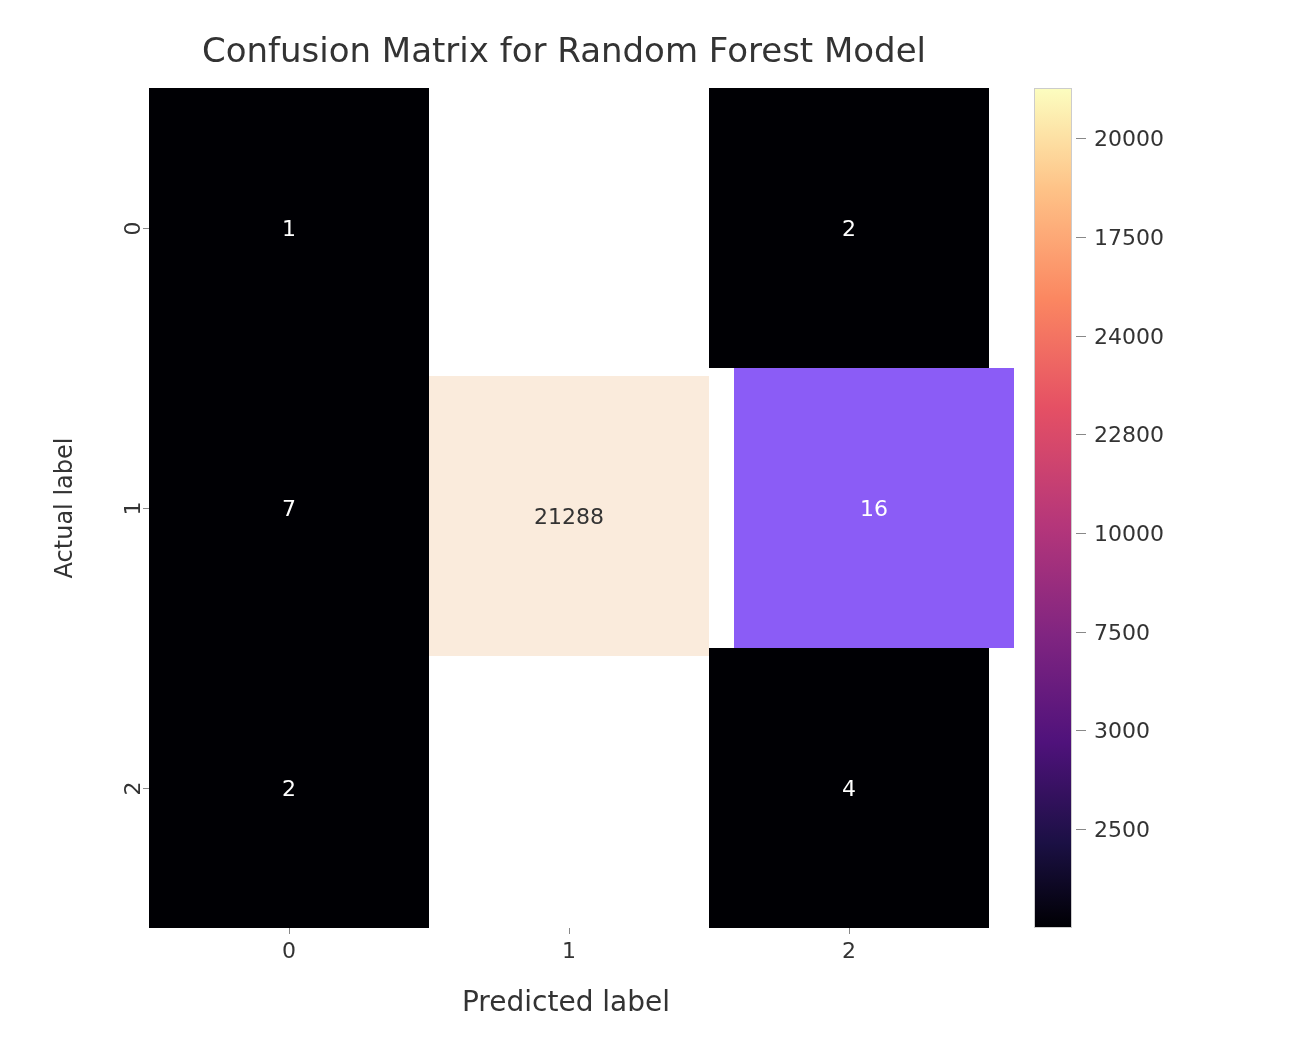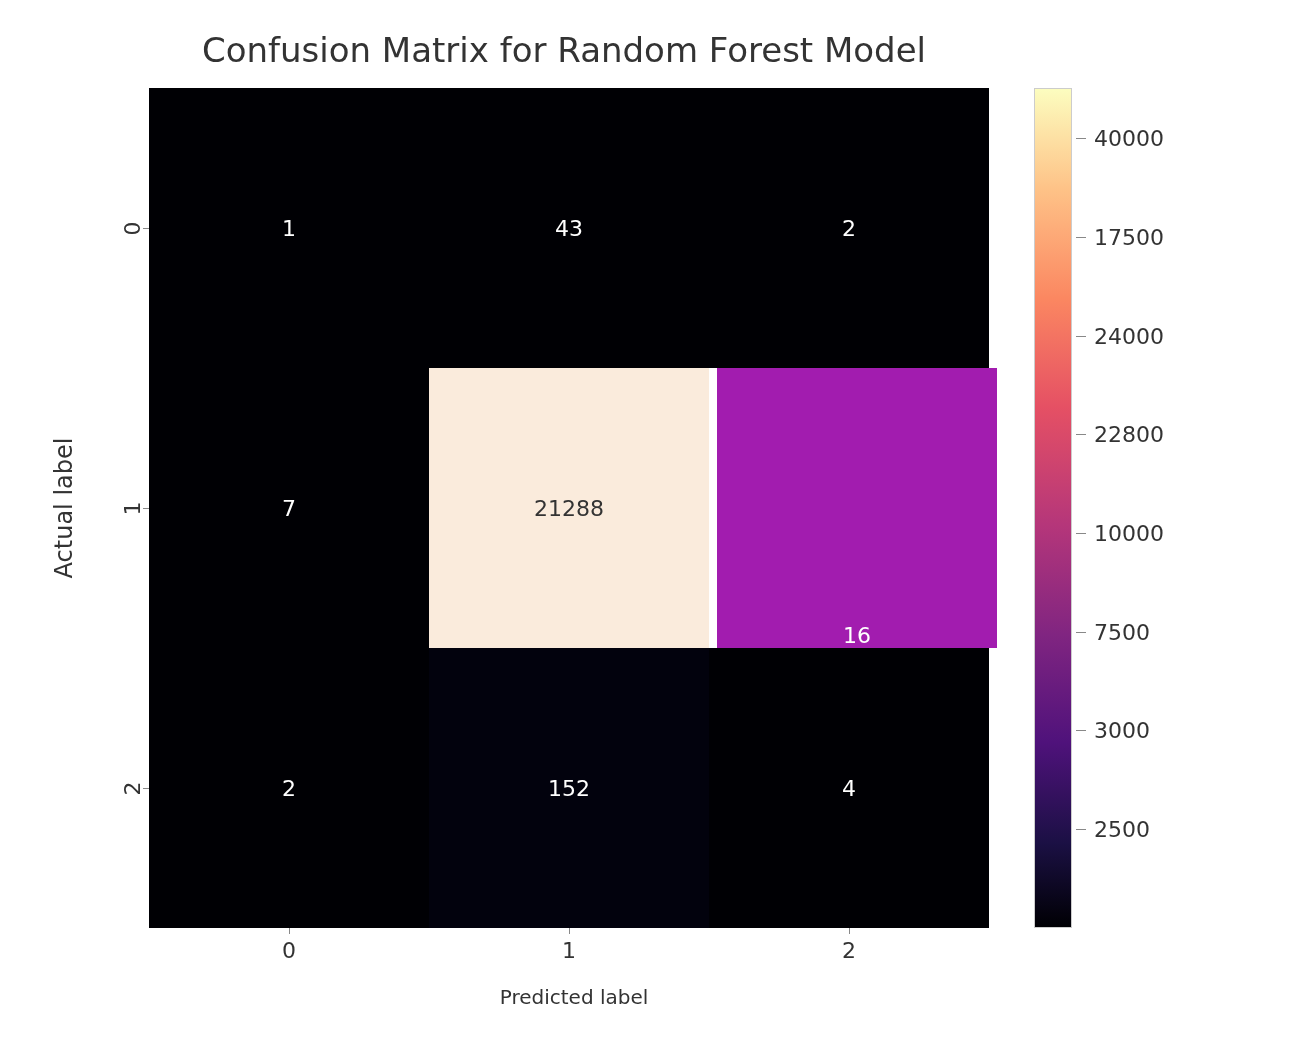--- a/index.html
+++ b/index.html
@@ -60,25 +60,25 @@
     justify-content: flex-end;
     width: 40px;
     transform-origin: center;
   }
   .ytick span {
     display: inline-block;
     transform: rotate(-90deg);
   }
   .xlabel {
     position: absolute;
-    left: 140px;
+    left: 132px;
     width: 840px;
     text-align: center;
     top: 985px;
-    font-size: 20px;
+    font-size: 28px;
     color: #333333;
   }
   .ylabel {
     position: absolute;
     left: 35px;
     top: 88px;
     height: 840px;
     display: flex;
     align-items: center;
     justify-content: center;
@@ -144,40 +144,34 @@
 
 <div class="figure">
 
   <div class="title">Confusion Matrix for Random Forest Model</div>
 
   <div class="heatmap">
 
   <div class="cell" style="left: 0px; top: 0px; background: rgb(0, 0, 4); color: rgb(255, 255, 255);">
         <span>1</span>
       </div>
-      <div class="cell" style="left: 280px; top: 0px; background: rgb(0, 0, 4); color: rgb(255, 255, 255);">
-        <span>43</span>
-      </div>
       <div class="cell" style="left: 560px; top: 0px; background: rgb(0, 0, 4); color: rgb(255, 255, 255);">
         <span>2</span>
       </div>
       <div class="cell" style="left: 0px; top: 280px; background: rgb(0, 0, 4); color: rgb(255, 255, 255);">
         <span>7</span>
       </div>
-      <div class="cell" style="left: 280px; top: 280px; background: rgb(250, 235, 220); color: rgb(51, 51, 51);">
+      <div class="cell" style="left: 280px; top: 288px; background: rgb(250, 235, 220); color: rgb(51, 51, 51);">
         <span>21288</span>
       </div>
-      <div class="cell" style="left: 568px; top: 280px; background: #a21caf; color: rgb(255, 255, 255); align-items: flex-end;">
+      <div class="cell" style="left: 585px; top: 280px; background: #8b5cf6; color: rgb(255, 255, 255);">
         <span>16</span>
       </div>
       <div class="cell" style="left: 0px; top: 560px; background: rgb(0, 0, 4); color: rgb(255, 255, 255);">
         <span>2</span>
-      </div>
-      <div class="cell" style="left: 280px; top: 560px; background: rgb(2, 2, 13); color: rgb(255, 255, 255);">
-        <span>152</span>
       </div>
       <div class="cell" style="left: 560px; top: 560px; background: rgb(0, 0, 4); color: rgb(255, 255, 255);">
         <span>4</span>
       </div>
     </div>
 
   <div class="ytick" style="left:85px; top:88px;">
       <span>0</span>
     </div>
   <div class="ytick" style="left:85px; top:368px;">
@@ -229,15 +223,15 @@
     <div class="cbar-tick" style="top: 336.129px;">
       <div class="dash"></div>
       <span>24000</span>
     </div>
     <div class="cbar-tick" style="top: 237.477px;">
       <div class="dash"></div>
       <span>17500</span>
     </div>
     <div class="cbar-tick" style="top: 138.825px;">
       <div class="dash"></div>
-      <span>40000</span>
+      <span>20000</span>
     </div>
   </div>
 
 </body></html>

